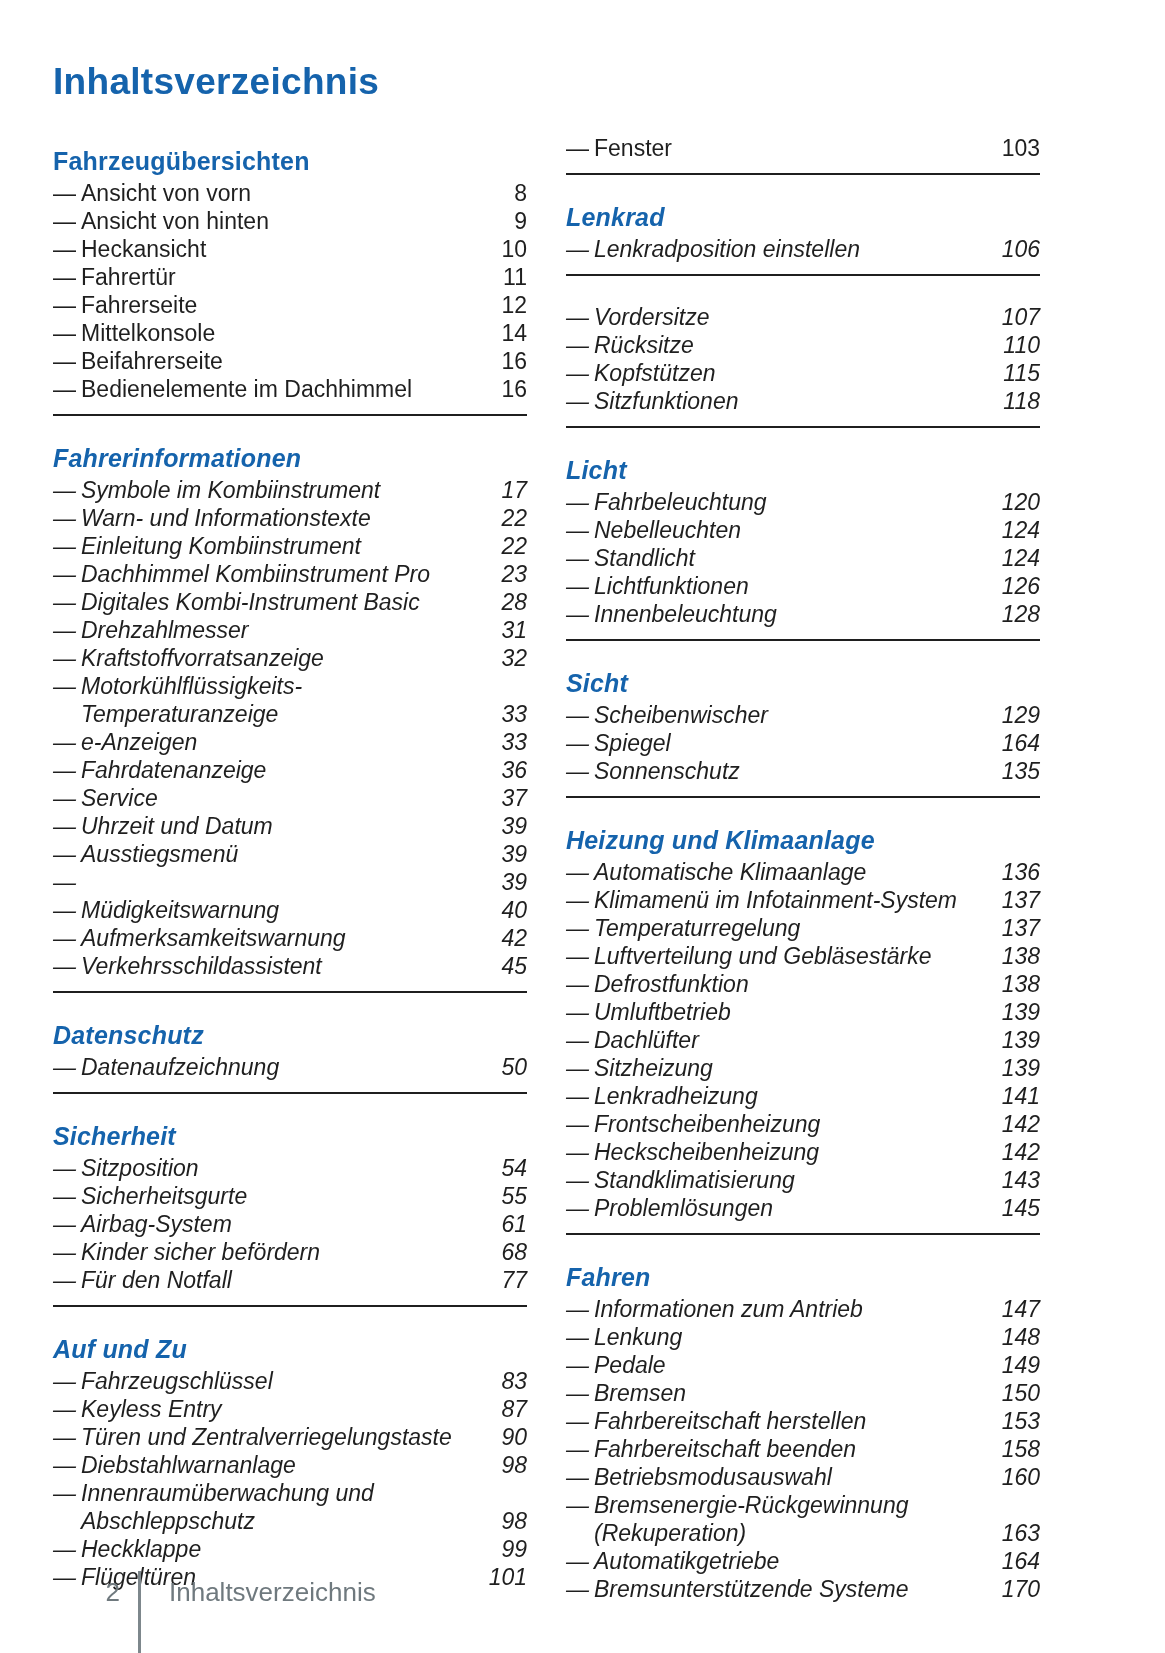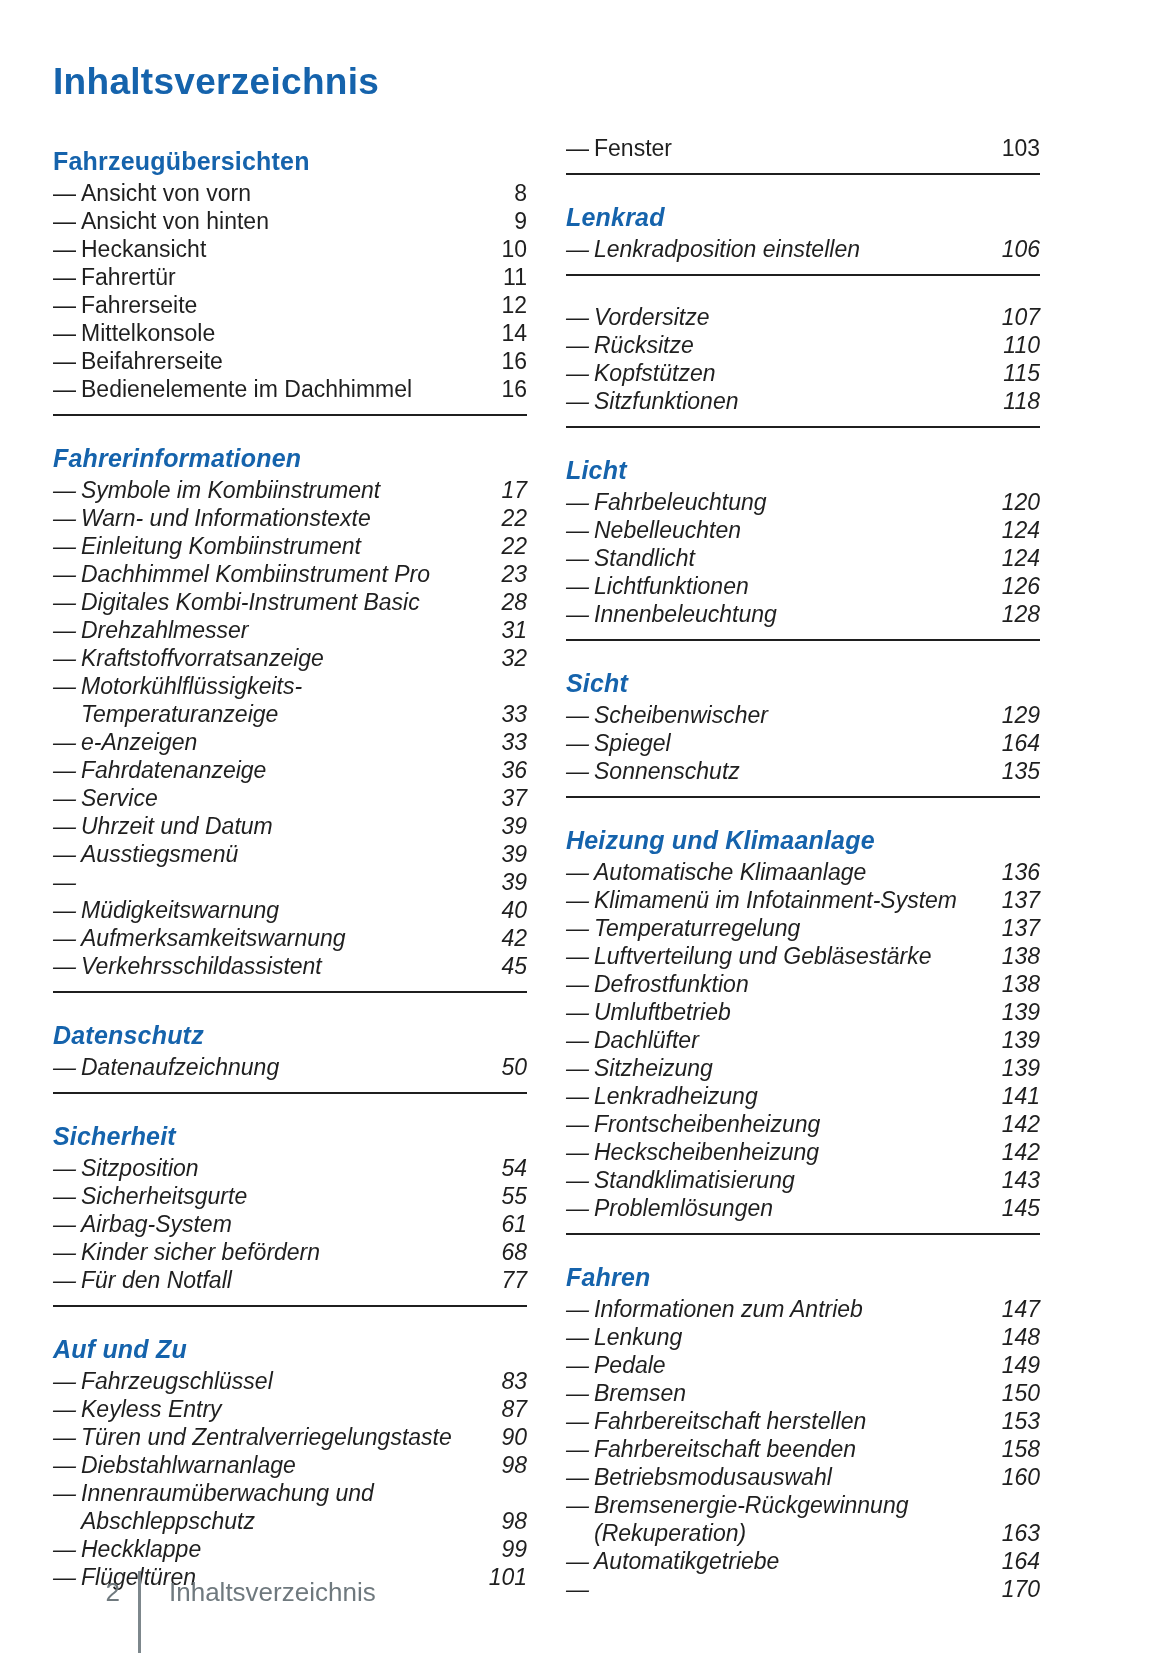--- a/index.html
+++ b/index.html
@@ -661,20 +661,21 @@
             <div class="entry">
               <div class="entry-left">
                 <span class="dash">—</span>
                 <span class="label">Automatikgetriebe</span>
               </div>
               <span class="pagenum">164</span>
             </div>
             <div class="entry">
               <div class="entry-left">
                 <span class="dash">—</span>
+                <span class="label">Bremsunterstützende Systeme</span>
               </div>
               <span class="pagenum">170</span>
             </div>
           </section>
         </div>
       </div>
   </div>
   <div class="footer">
     <span class="footer-page">2</span>
     <span class="footer-bar"></span>

